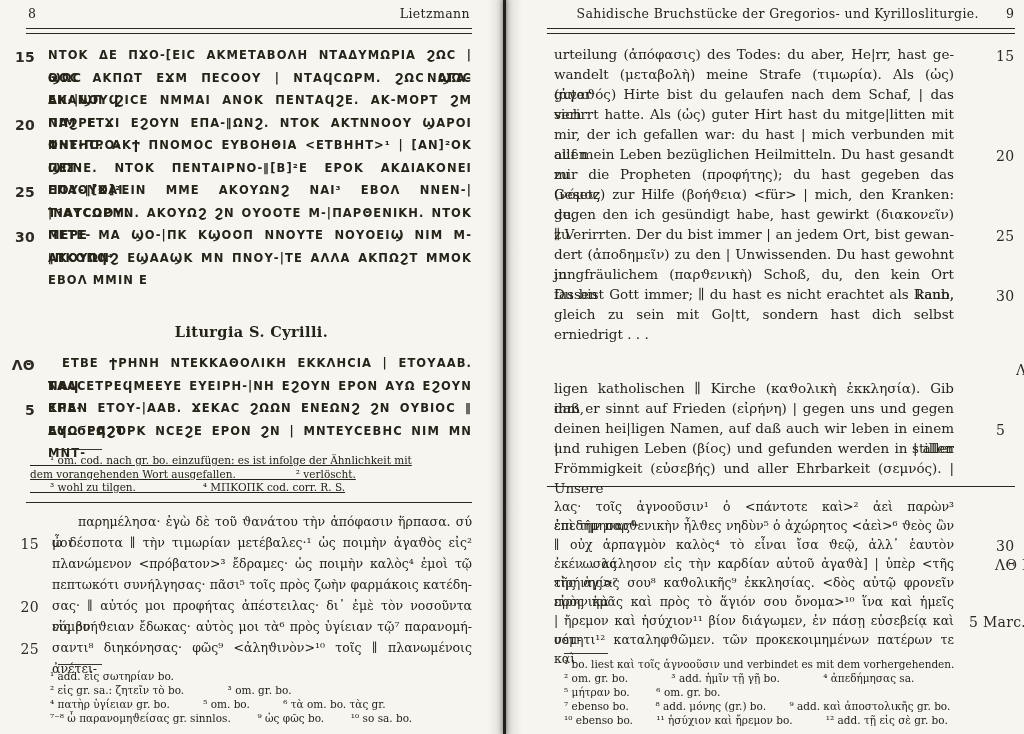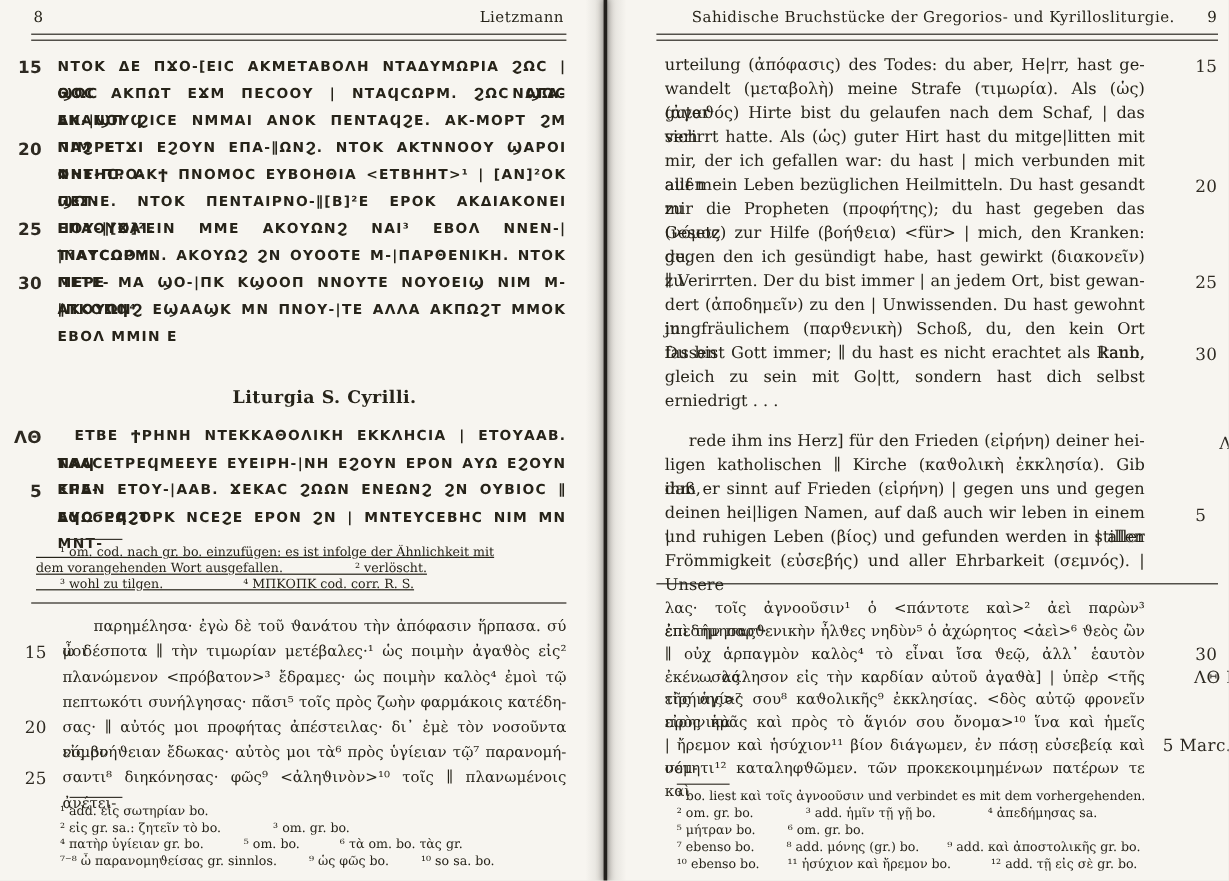--- a/index.html
+++ b/index.html
@@ -78,21 +78,21 @@
       <div class="row jline"><span class="mnum ml">20</span><span>ΝΙΜ ΕΤϪΙ ΕϨΟΥΝ ΕΠΑ-∥ΩΝϨ. ΝΤΟΚ ΑΚΤΝΝΟΟΥ ϢΑΡΟΙ ΝΝΕ-ΠΡΟ-</span></div>
       <div class="row jline"><span>ΦΗΤΗC. ΑΚϮ ΠΝΟΜΟC ΕΥΒΟΗΘΙΑ &lt;ΕΤΒΗΗΤ&gt;¹ | [ΑΝ]²ΟΚ ΠΕΤ-</span></div>
       <div class="row jline"><span>ϢΩΝΕ. ΝΤΟΚ ΠΕΝΤΑΙΡΝΟ-∥[Β]²Ε ΕΡΟΚ ΑΚΔΙΑΚΟΝΕΙ ΕΠΑΟΥϪΑΙ.</span></div>
       <div class="row jline"><span class="mnum ml">25</span><span>ΠΟΥ-∥[Ο]²ΕΙΝ ΜΜΕ ΑΚΟΥΩΝϨ ΝΑΙ³ ΕΒΟΛ ΝΝΕΝ-|Τ²ΑΥCΩΡΜ.</span></div>
       <div class="row jline"><span>|ΝΑΤCΟΟΥΝ. ΑΚΟΥΩϨ ϨΝ ΟΥΟΟΤΕ Μ-|ΠΑΡΘΕΝΙΚΗ. ΝΤΟΚ ΠΕΤΕ-</span></div>
       <div class="row jline"><span class="mnum ml">30</span><span>ΜΕΡΕ ΜΑ ϢΟ-|ΠΚ ΚϢΟΟΠ ΝΝΟΥΤΕ ΝΟΥΟΕΙϢ ΝΙΜ Μ-∥ΠΚΟΠϤ⁴</span></div>
       <div class="row jline"><span>ΑΚΟΥΩΝϨ ΕϢΑΑϢΚ ΜΝ ΠΝΟΥ-|ΤΕ ΑΛΛΑ ΑΚΠΩϨΤ ΜΜΟΚ</span></div>
       <div class="row jline short"><span>ΕΒΟΛ ΜΜΙΝ Ε</span></div>
     </div>
 
-    <div class="heading" style="top:323px;margin-left:19px;">Liturgia S. Cyrilli.</div>
+    <div class="heading" style="top:323px;">Liturgia S. Cyrilli.</div>
 
     <div class="content copt" style="top:352px;left:48px;width:424px;">
       <div class="row jline" style="text-indent:14px;"><span class="mnum ml">ΛΘ</span><span>ΕΤΒΕ ϮΡΗΝΗ ΝΤΕΚΚΑΘΟΛΙΚΗ ΕΚΚΛΗCΙΑ | ΕΤΟΥΑΑΒ. ΤΑΑC</span></div>
       <div class="row jline"><span>ΝΑϤ ΕΤΡΕϤΜΕΕΥΕ ΕΥΕΙΡΗ-|ΝΗ ΕϨΟΥΝ ΕΡΟΝ ΑΥΩ ΕϨΟΥΝ ΕΠΕ-</span></div>
       <div class="row jline"><span class="mnum ml">5</span><span>ΚΡΑΝ ΕΤΟΥ-|ΑΑΒ. ϪΕΚΑC ϨΩΩΝ ΕΝΕΩΝϨ ϨΝ ΟΥΒΙΟC ∥ ΕϤCϬΡΑϨΤ</span></div>
       <div class="row jline"><span>ΑΥΩ ΕϤϨΟΡΚ ΝCΕϨΕ ΕΡΟΝ ϨΝ | ΜΝΤΕΥCΕΒΗC ΝΙΜ ΜΝ ΜΝΤ-</span></div>
     </div>
 
     <div class="fnrule" style="top:449px;left:58px;"></div>
     <div class="content apparatus app-l1" style="top:454px;left:30px;width:442px;text-decoration:underline;">
@@ -140,21 +140,21 @@
       <div class="row jline"><span>(νόμος) zur Hilfe (βοήϑεια) &lt;für&gt; | mich, den Kranken: du,</span></div>
       <div class="row jline"><span>gegen den ich gesündigt habe, hast gewirkt (διακονεῖν) zu</span></div>
       <div class="row jline"><span class="mnum mr">25</span><span>∥ Verirrten.  Der du bist immer | an jedem Ort, bist gewan-</span></div>
       <div class="row jline"><span>dert (ἀποδημεῖν) zu den | Unwissenden.  Du hast gewohnt in</span></div>
       <div class="row jline"><span>jungfräulichem (παρϑενικὴ) Schoß, du, den kein Ort fassen kann.</span></div>
       <div class="row jline"><span class="mnum mr">30</span><span>Du bist Gott immer; ∥ du hast es nicht erachtet als Raub,</span></div>
       <div class="row jline short"><span>gleich zu sein mit Go|tt, sondern hast dich selbst erniedrigt . . .</span></div>
     </div>
 
     <div class="content german" style="top:358px;left:45px;width:400px;">
-      <div class="row jline indent2"><span class="mnum mr">ΛΘ</span><span>rede ihm ins Herz] für den Frieden (εἰρήνη) deiner hei-</span></div>
+      <div class="row jline indent2"><span class="mnum mr">ΛΘ</span></div>
       <div class="row jline"><span>ligen katholischen ∥ Kirche (καϑολικὴ ἐκκλησία).  Gib ihm,</span></div>
       <div class="row jline"><span>daß er sinnt auf Frieden (εἰρήνη) | gegen uns und gegen</span></div>
       <div class="row jline"><span class="mnum mr">5</span><span>deinen hei|ligen Namen, auf daß auch wir leben in einem | stillen</span></div>
       <div class="row jline"><span>und ruhigen Leben (βίος) und gefunden werden in | aller</span></div>
       <div class="row jline"><span>Frömmigkeit (εὐσεβής) und aller Ehrbarkeit (σεμνός). | Unsere</span></div>
     </div>
 
     <div class="midrule" style="top:486px;left:38px;width:468px;"></div>
 
     <div class="content greek gr" style="top:497px;left:45px;width:400px;">

